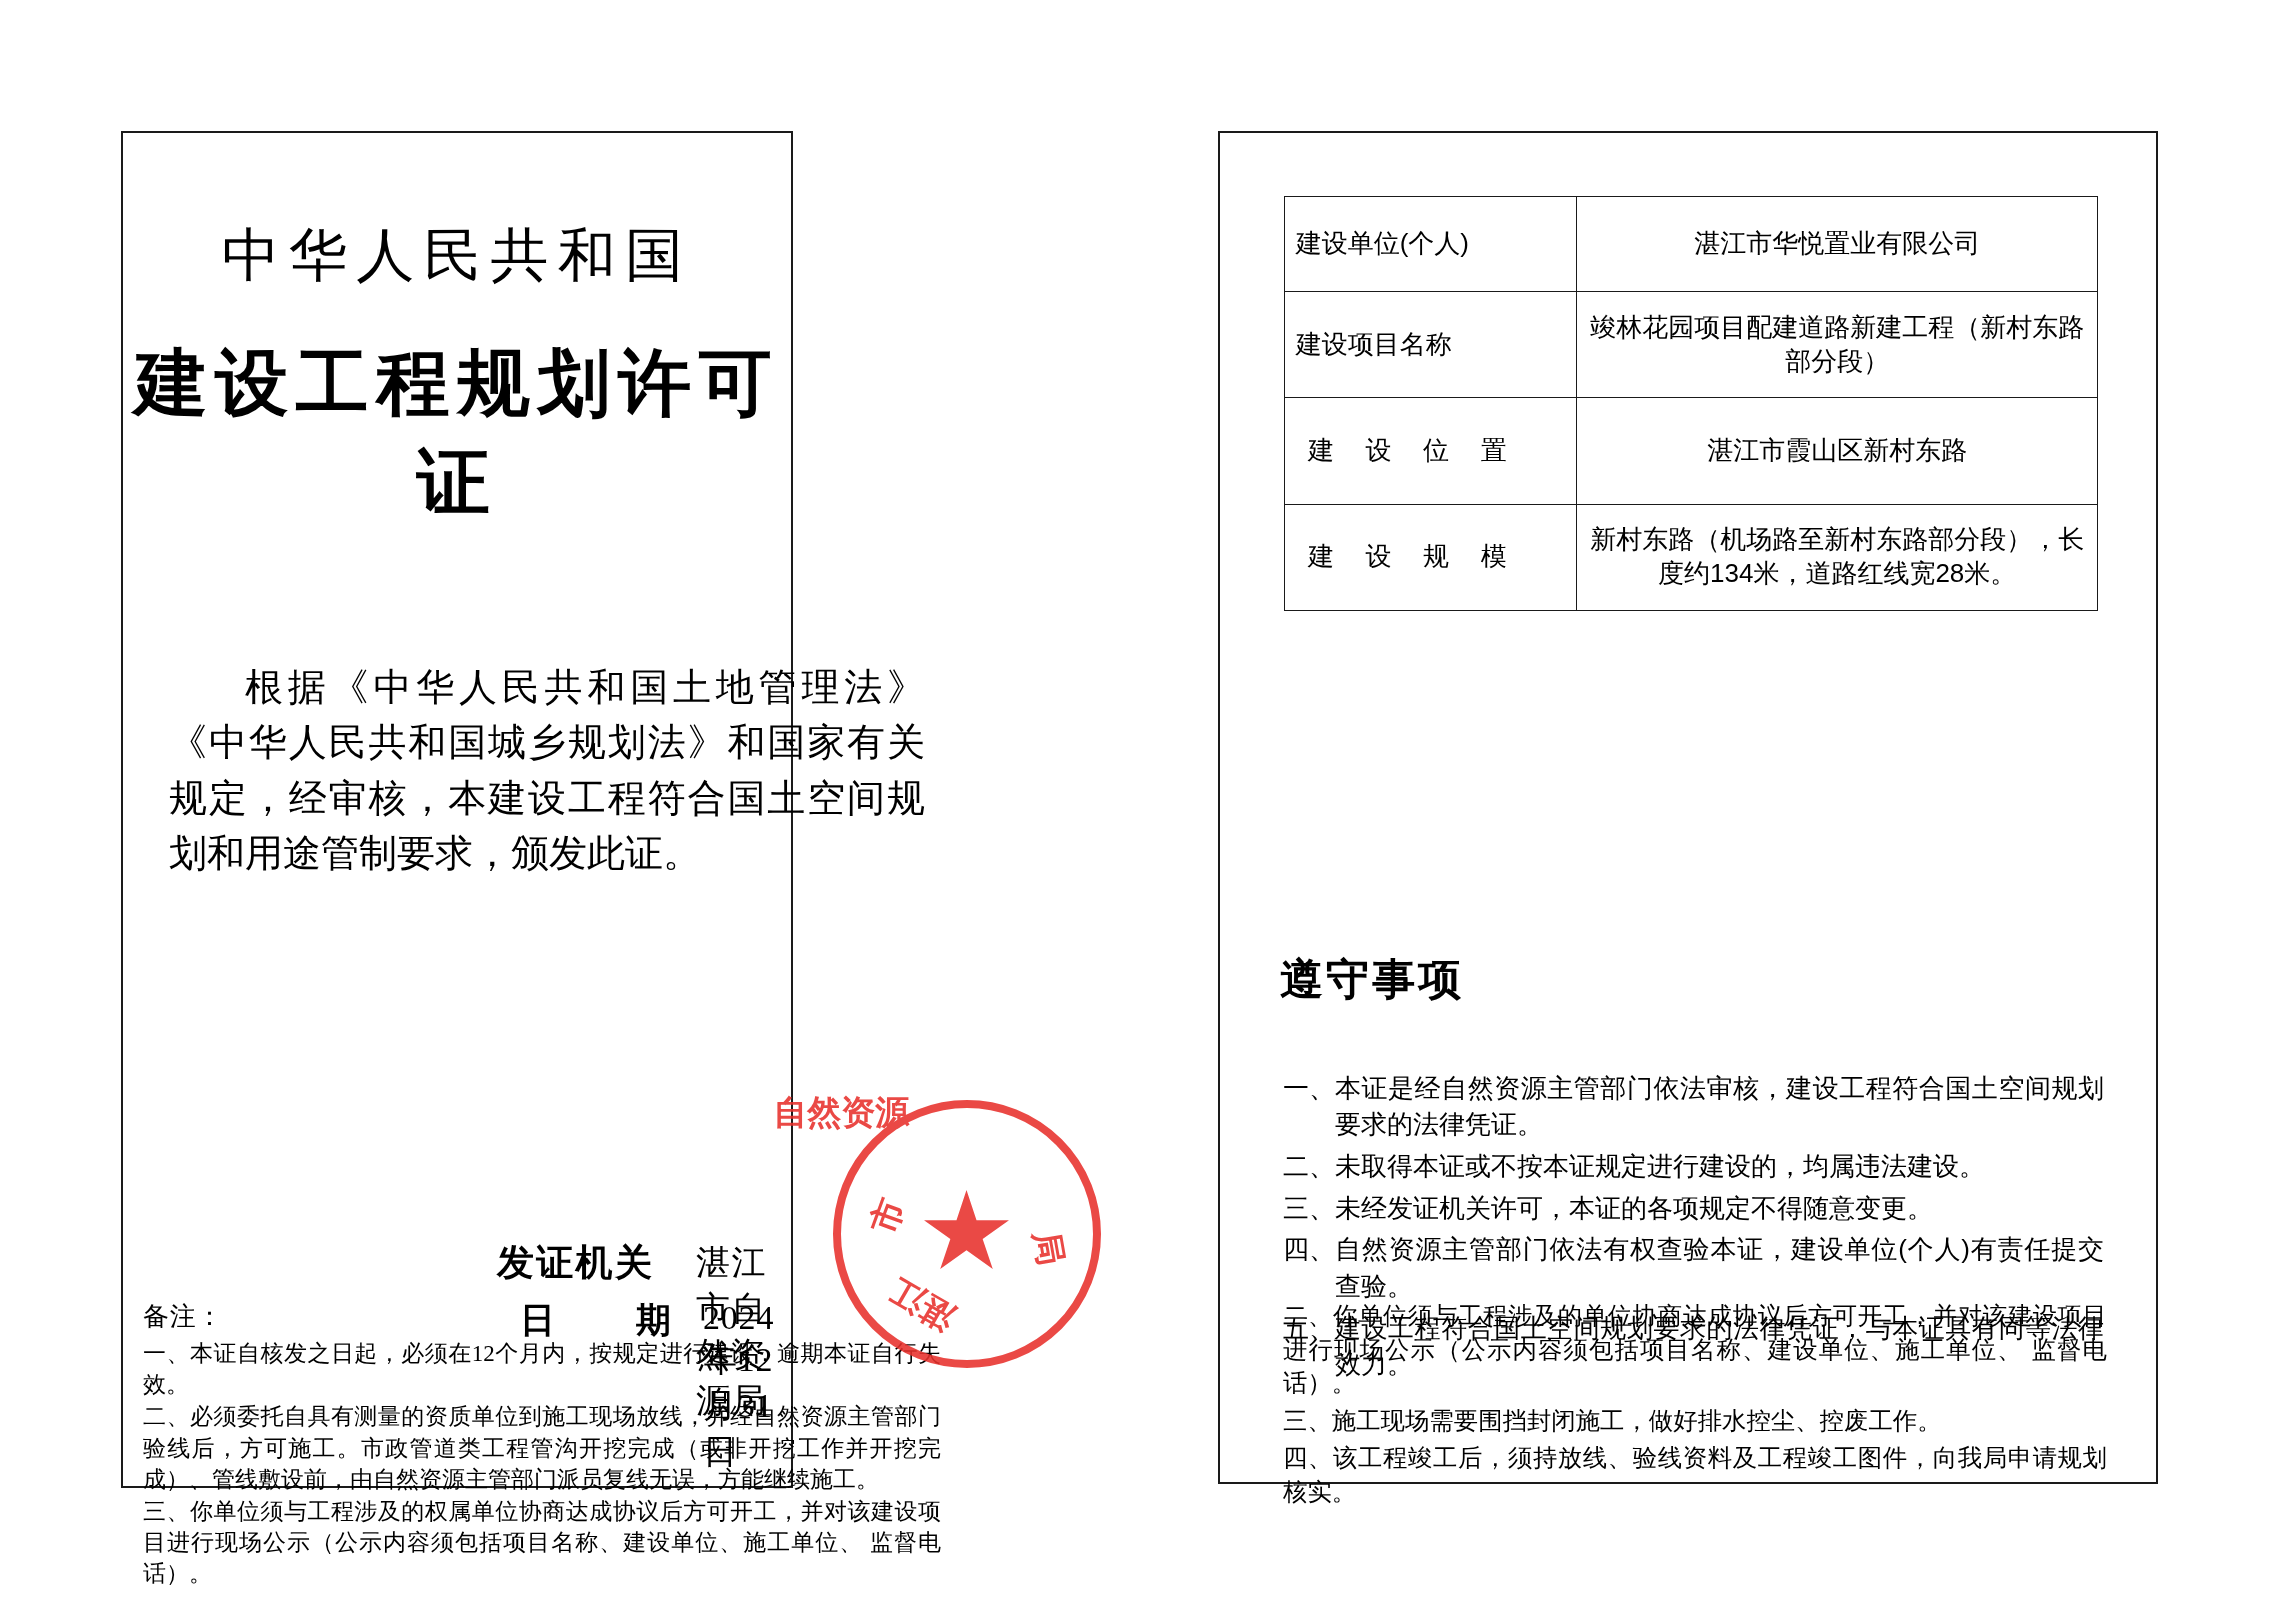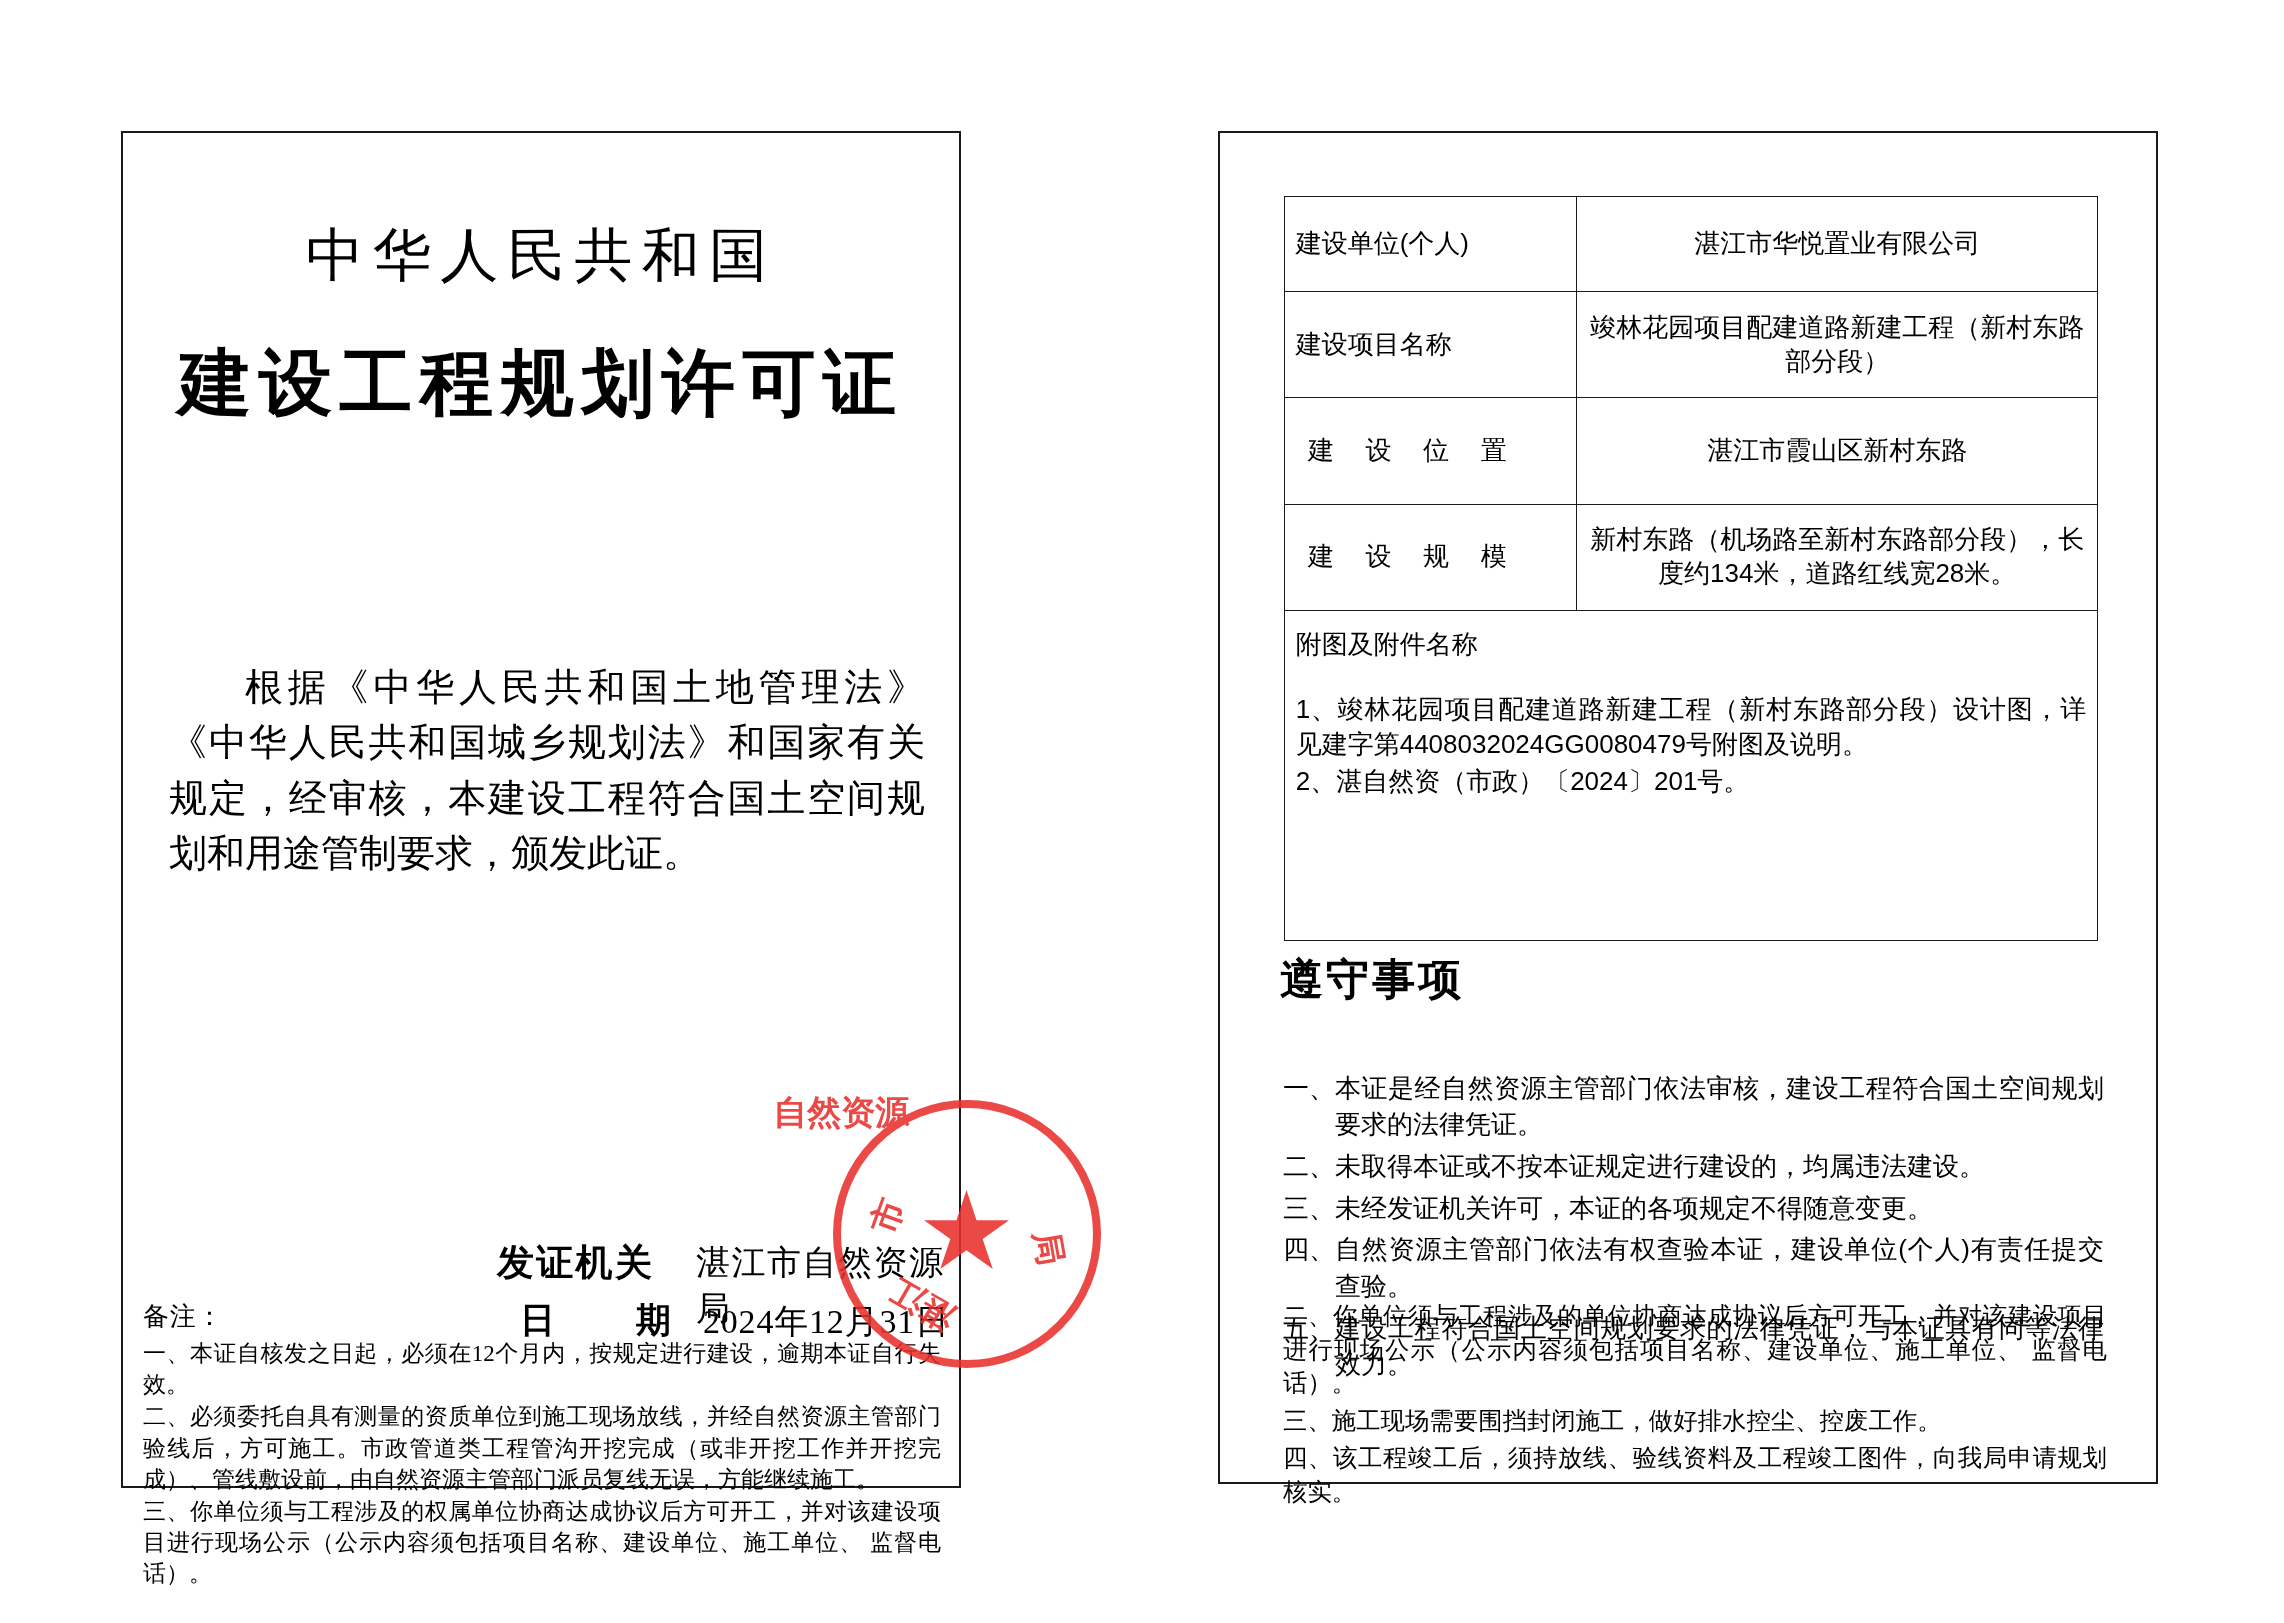--- a/index.html
+++ b/index.html
@@ -7,21 +7,21 @@
     width:2284px;height:1624px;
     background:#ffffff;
     font-family:"Liberation Serif","DejaVu Serif",serif;
     color:#000;
     position:relative;
     overflow:hidden;
   }
   .page{position:absolute;border:2.3px solid #1a1a1a;background:#fff;box-sizing:border-box;}
 
   
-  #left-page{left:121px;top:131px;width:840px;height:1357px;}
+  #left-page{left:121px;top:131px;width:672px;height:1357px;}
 
   #nation-title{
     position:absolute;left:0;top:84px;width:100%;
     text-align:center;font-size:58px;letter-spacing:9.2px;
     font-family:"DejaVu Serif","Liberation Serif",serif;
     font-weight:400;
   }
   #cert-title{
     position:absolute;left:0;top:202px;width:100%;
     text-align:center;font-size:73px;letter-spacing:7.6px;
@@ -223,29 +223,20 @@
       <td class="v">竣林花园项目配建道路新建工程（新村东路部分段）</td>
     </tr>
     <tr class="r3">
       <td class="k sp">建 设 位 置</td>
       <td class="v">湛江市霞山区新村东路</td>
     </tr>
     <tr class="r4">
       <td class="k sp">建 设 规 模</td>
       <td class="v">新村东路（机场路至新村东路部分段），长度约134米，道路红线宽28米。</td>
     </tr>
-    <tr>
-      <td class="attach" colspan="2">
-        <div id="attach-title">附图及附件名称</div>
-        <div id="attach-list">
-          <div class="aitem">1、竣林花园项目配建道路新建工程（新村东路部分段）设计图，详见建字第4408032024GG0080479号附图及说明。</div>
-          <div class="aitem">2、湛自然资（市政）〔2024〕201号。</div>
-        </div>
-      </td>
-    </tr>
   </tbody>
     </table>
 
   <div id="comply-heading">遵守事项</div>
 
   <div id="comply-list">
     <div class="citem">
       <span class="cnum">一、</span>
       <span class="ctext">本证是经自然资源主管部门依法审核，建设工程符合国土空间规划要求的法律凭证。</span>
     </div>

